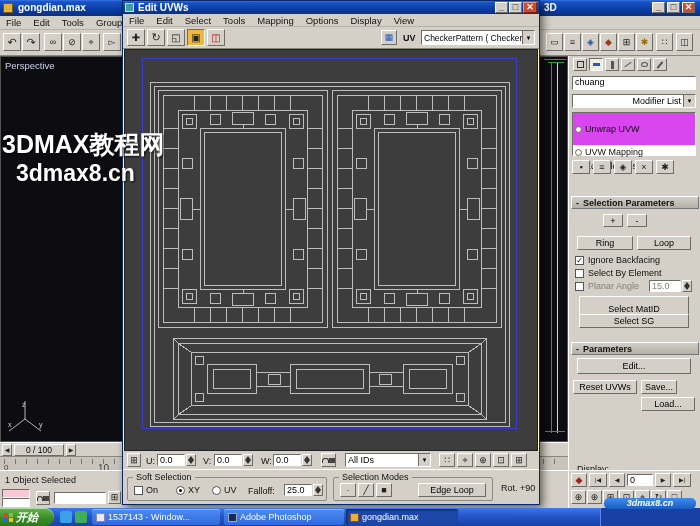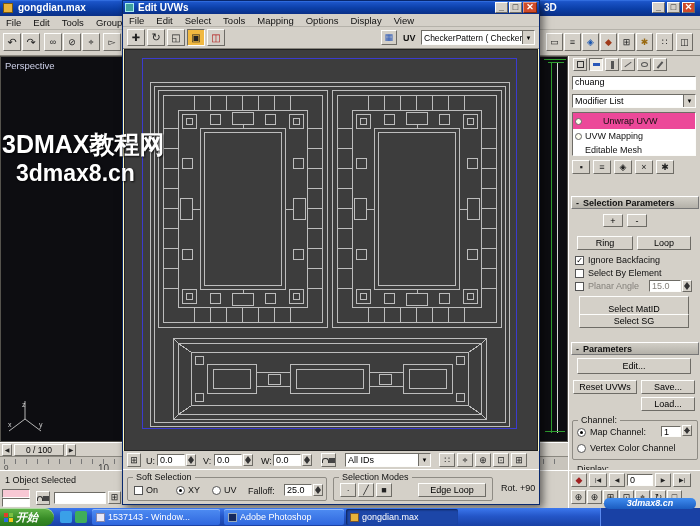--- a/index.html
+++ b/index.html
@@ -146,27 +146,27 @@
         <i style="width:7px;height:5px;border:1px solid #555;border-radius:50%;"></i>
       </span>
     <span class="abs icon-btn" style="left:84px;top:2px;width:14px;height:13px;">
         <i style="width:2px;height:8px;background:#555;transform:rotate(40deg);"></i>
       </span>
 
     <div class="abs field" style="left:3px;top:20px;width:124px;height:14px;">
         <span>chuang</span>
       </div>
 
-    <div class="abs dd" style="left:3px;top:38px;width:124px;height:14px;">
+    <div class="abs dd" style="left:3px;top:38px;width:124px;height:14px;text-align:right;">
       <span class="dd-text" style="font-size:9px;">Modifier List</span>
       <span class="dd-btn">▼</span>
     </div>
 
     <div class="abs b-in" style="left:3px;top:56px;width:124px;height:44px;background:#fff;">
-      <div style="height:16px;background:#ec4899;display:flex;align-items:center;gap:21px;padding-left:2px;">
+      <div style="height:32px;background:#d946ef;display:flex;align-items:center;gap:3px;padding-left:2px;">
         <span class="lightbulb"></span>
         <span class="lbl">Unwrap UVW</span>
       </div>
       <div style="height:14px;display:flex;align-items:center;gap:3px;padding-left:2px;">
         <span class="lightbulb"></span>
         <span class="lbl">UVW Mapping</span>
       </div>
       <div style="height:14px;display:flex;align-items:center;gap:3px;padding-left:12px;">
         <span class="lbl">Editable Mesh</span>
       </div>
@@ -208,38 +208,23 @@
 
     <span class="abs btn" style="left:10px;top:240px;width:110px;height:26px;">Select MatID</span>
     <span class="abs btn" style="left:10px;top:258px;width:110px;height:14px;">Select SG</span>
 
     <div class="abs roll" style="left:2px;top:286px;width:128px;height:13px;">
       <span>-</span>
       <span>Parameters</span>
     </div>
     <span class="abs btn" style="left:8px;top:302px;width:114px;height:16px;">Edit...</span>
     <span class="abs btn" style="left:4px;top:324px;width:64px;height:14px;">Reset UVWs</span>
-    <span class="abs btn" style="left:72px;top:324px;width:54px;height:14px;">Save...</span>
+    <span class="abs btn" style="left:72px;top:324px;width:36px;height:14px;">Save...</span>
     <span class="abs btn" style="left:72px;top:341px;width:54px;height:14px;">Load...</span>
 
-    <div class="groupbox" style="left:3px;top:364px;width:126px;height:40px;">
-      <span class="legend">Channel:</span>
-      <div style="position:absolute;left:4px;top:6px;display:flex;gap:4px;align-items:center;">
-        <span class="radio sel"></span>
-        <span class="lbl">Map Channel:</span>
-      </div>
-      <div class="field" style="position:absolute;left:88px;top:5px;width:20px;height:11px;">
-          <span>1</span>
-        </div>
-      <span class="spin" style="left:109px;top:4px;height:11px;"></span>
-      <div style="position:absolute;left:4px;top:22px;display:flex;gap:4px;align-items:center;">
-        <span class="radio"></span>
-        <span class="lbl">Vertex Color Channel</span>
-      </div>
-    </div>
     <span class="abs lbl" style="left:8px;top:408px;">Display:</span>
   </div>
 
   <div class="abs" style="left:568px;top:470px;width:132px;height:38px;background:#d4d0c8;border-left:1px solid #fff;border-top:1px solid #fff;">
     <span class="abs icon-btn" style="left:2px;top:2px;width:16px;height:14px;color:#a02020;">◆</span>
     <span class="abs icon-btn" style="left:20px;top:2px;width:18px;height:14px;font-size:6px;">|◀</span>
     <span class="abs icon-btn" style="left:40px;top:2px;width:16px;height:14px;font-size:6px;">◀</span>
     <div class="abs field" style="left:58px;top:3px;width:26px;height:12px;">
         <span>0</span>
       </div>

